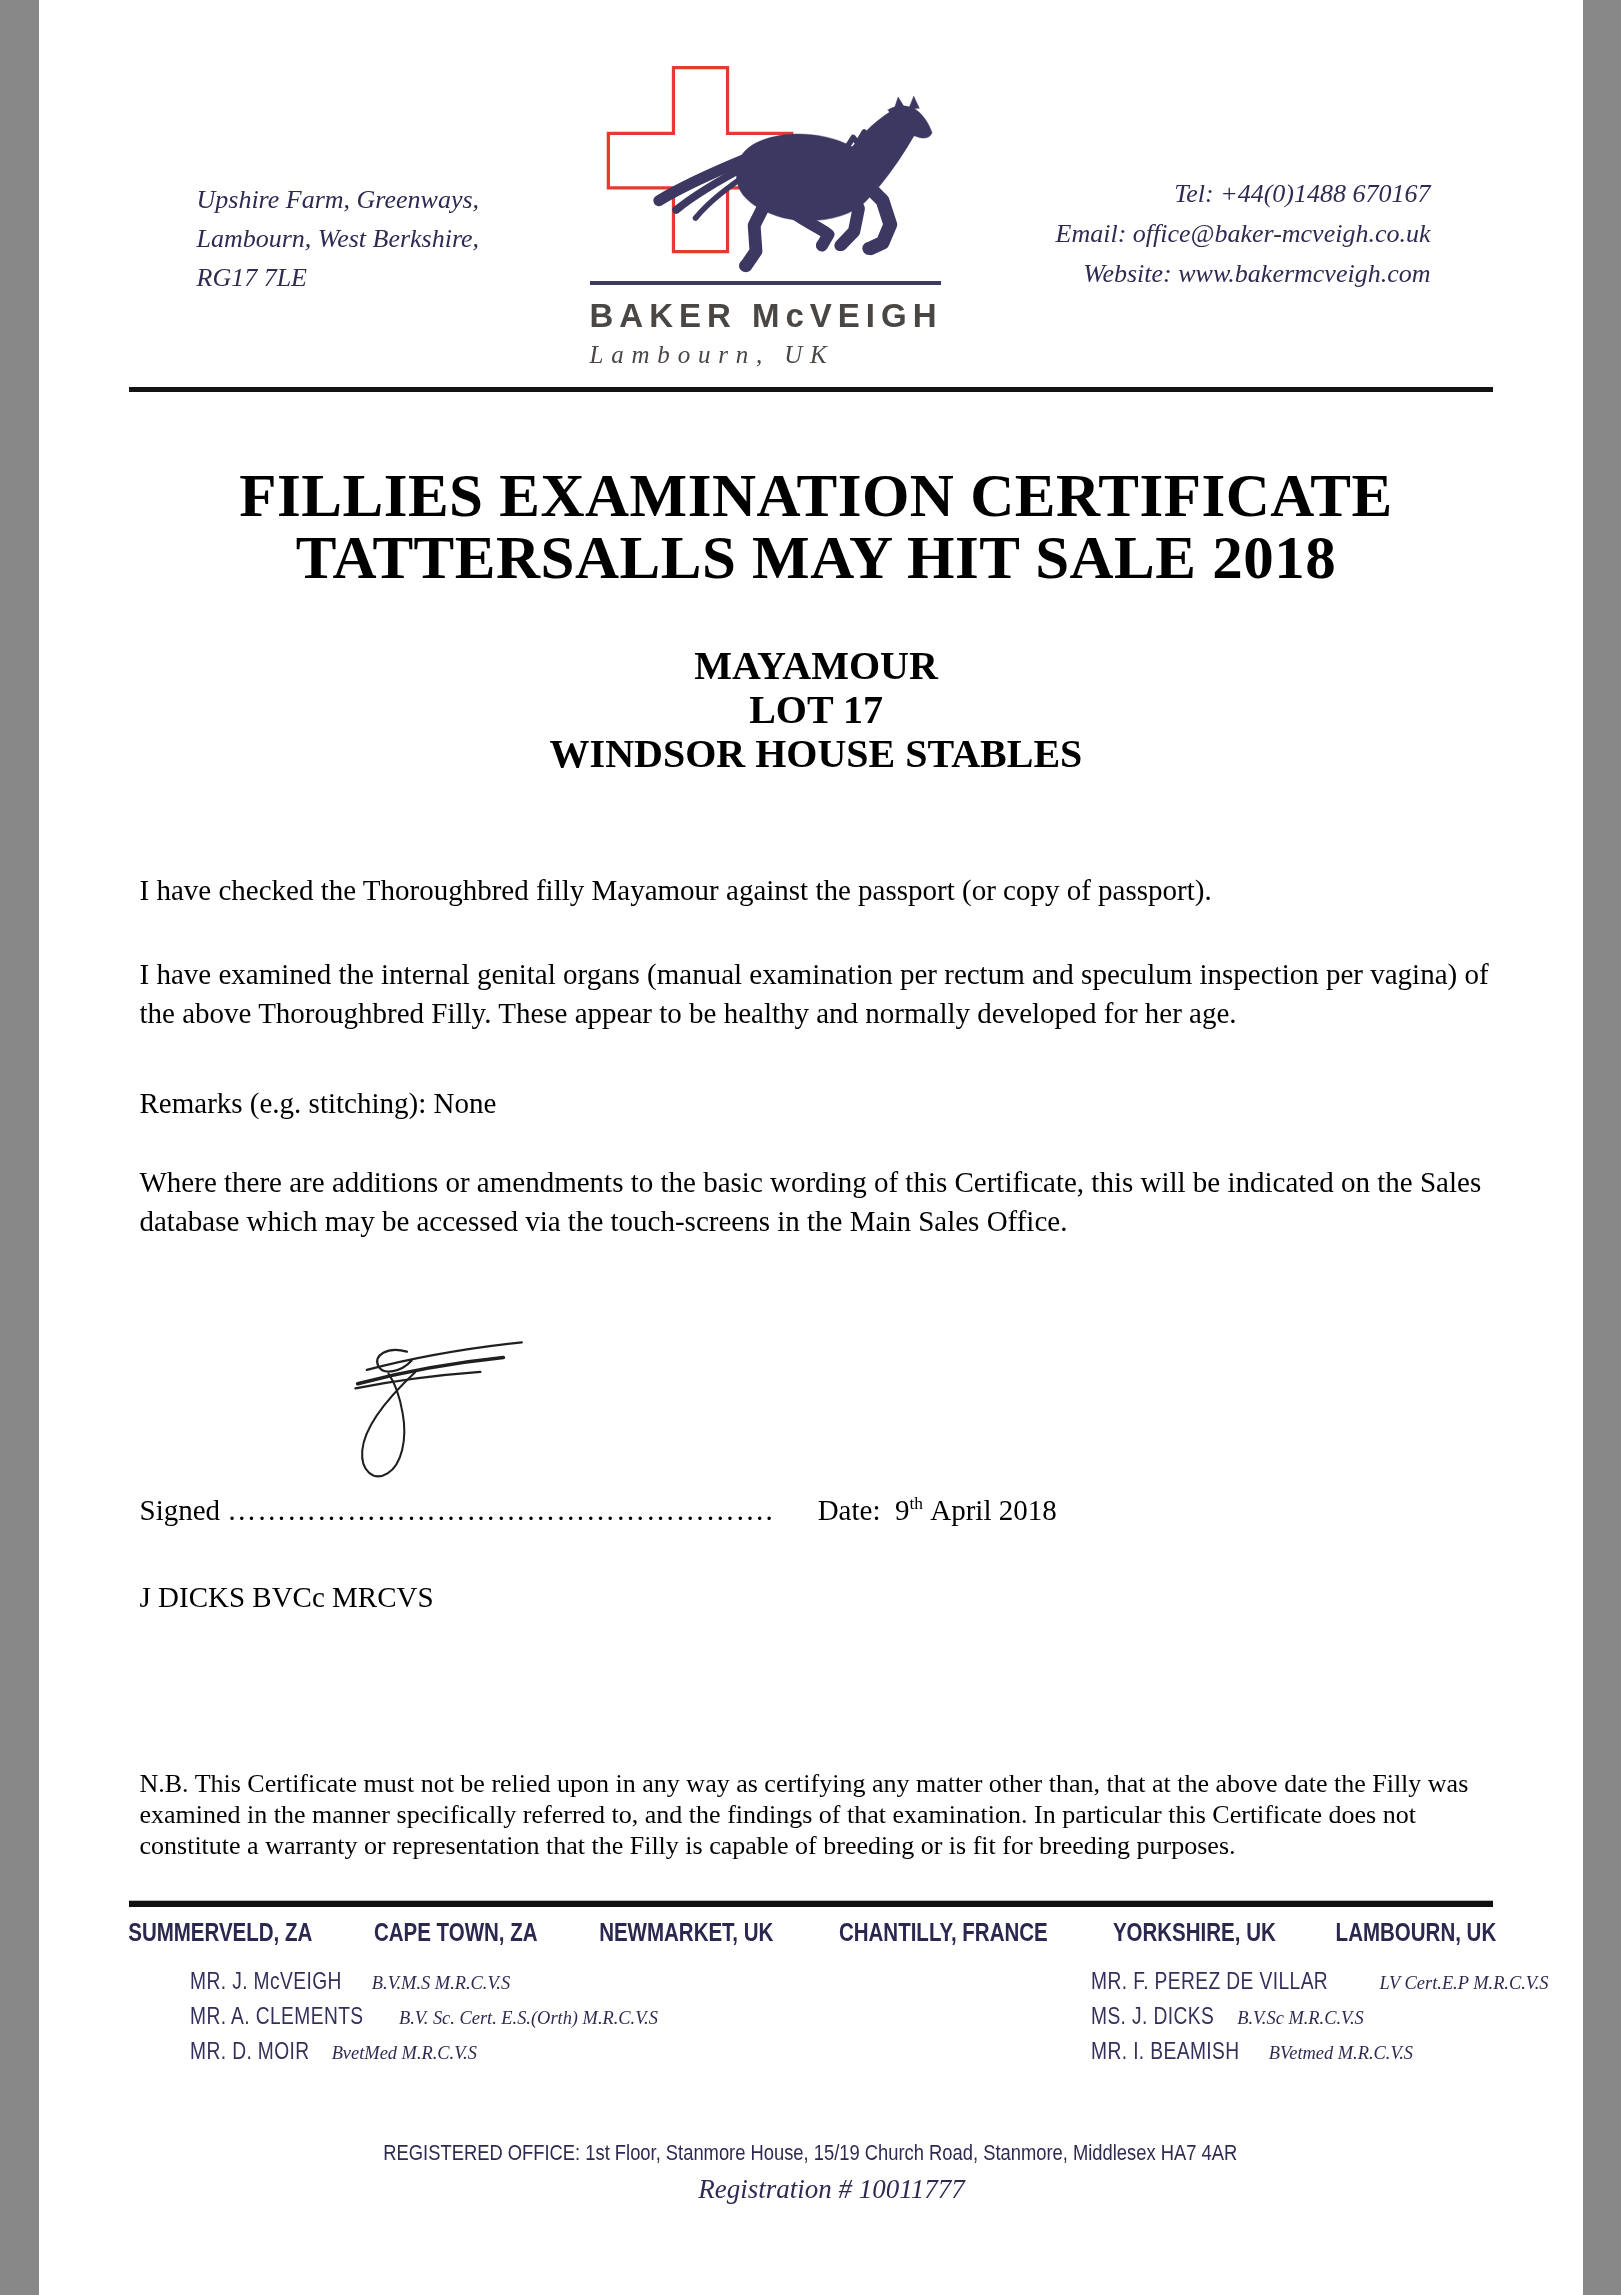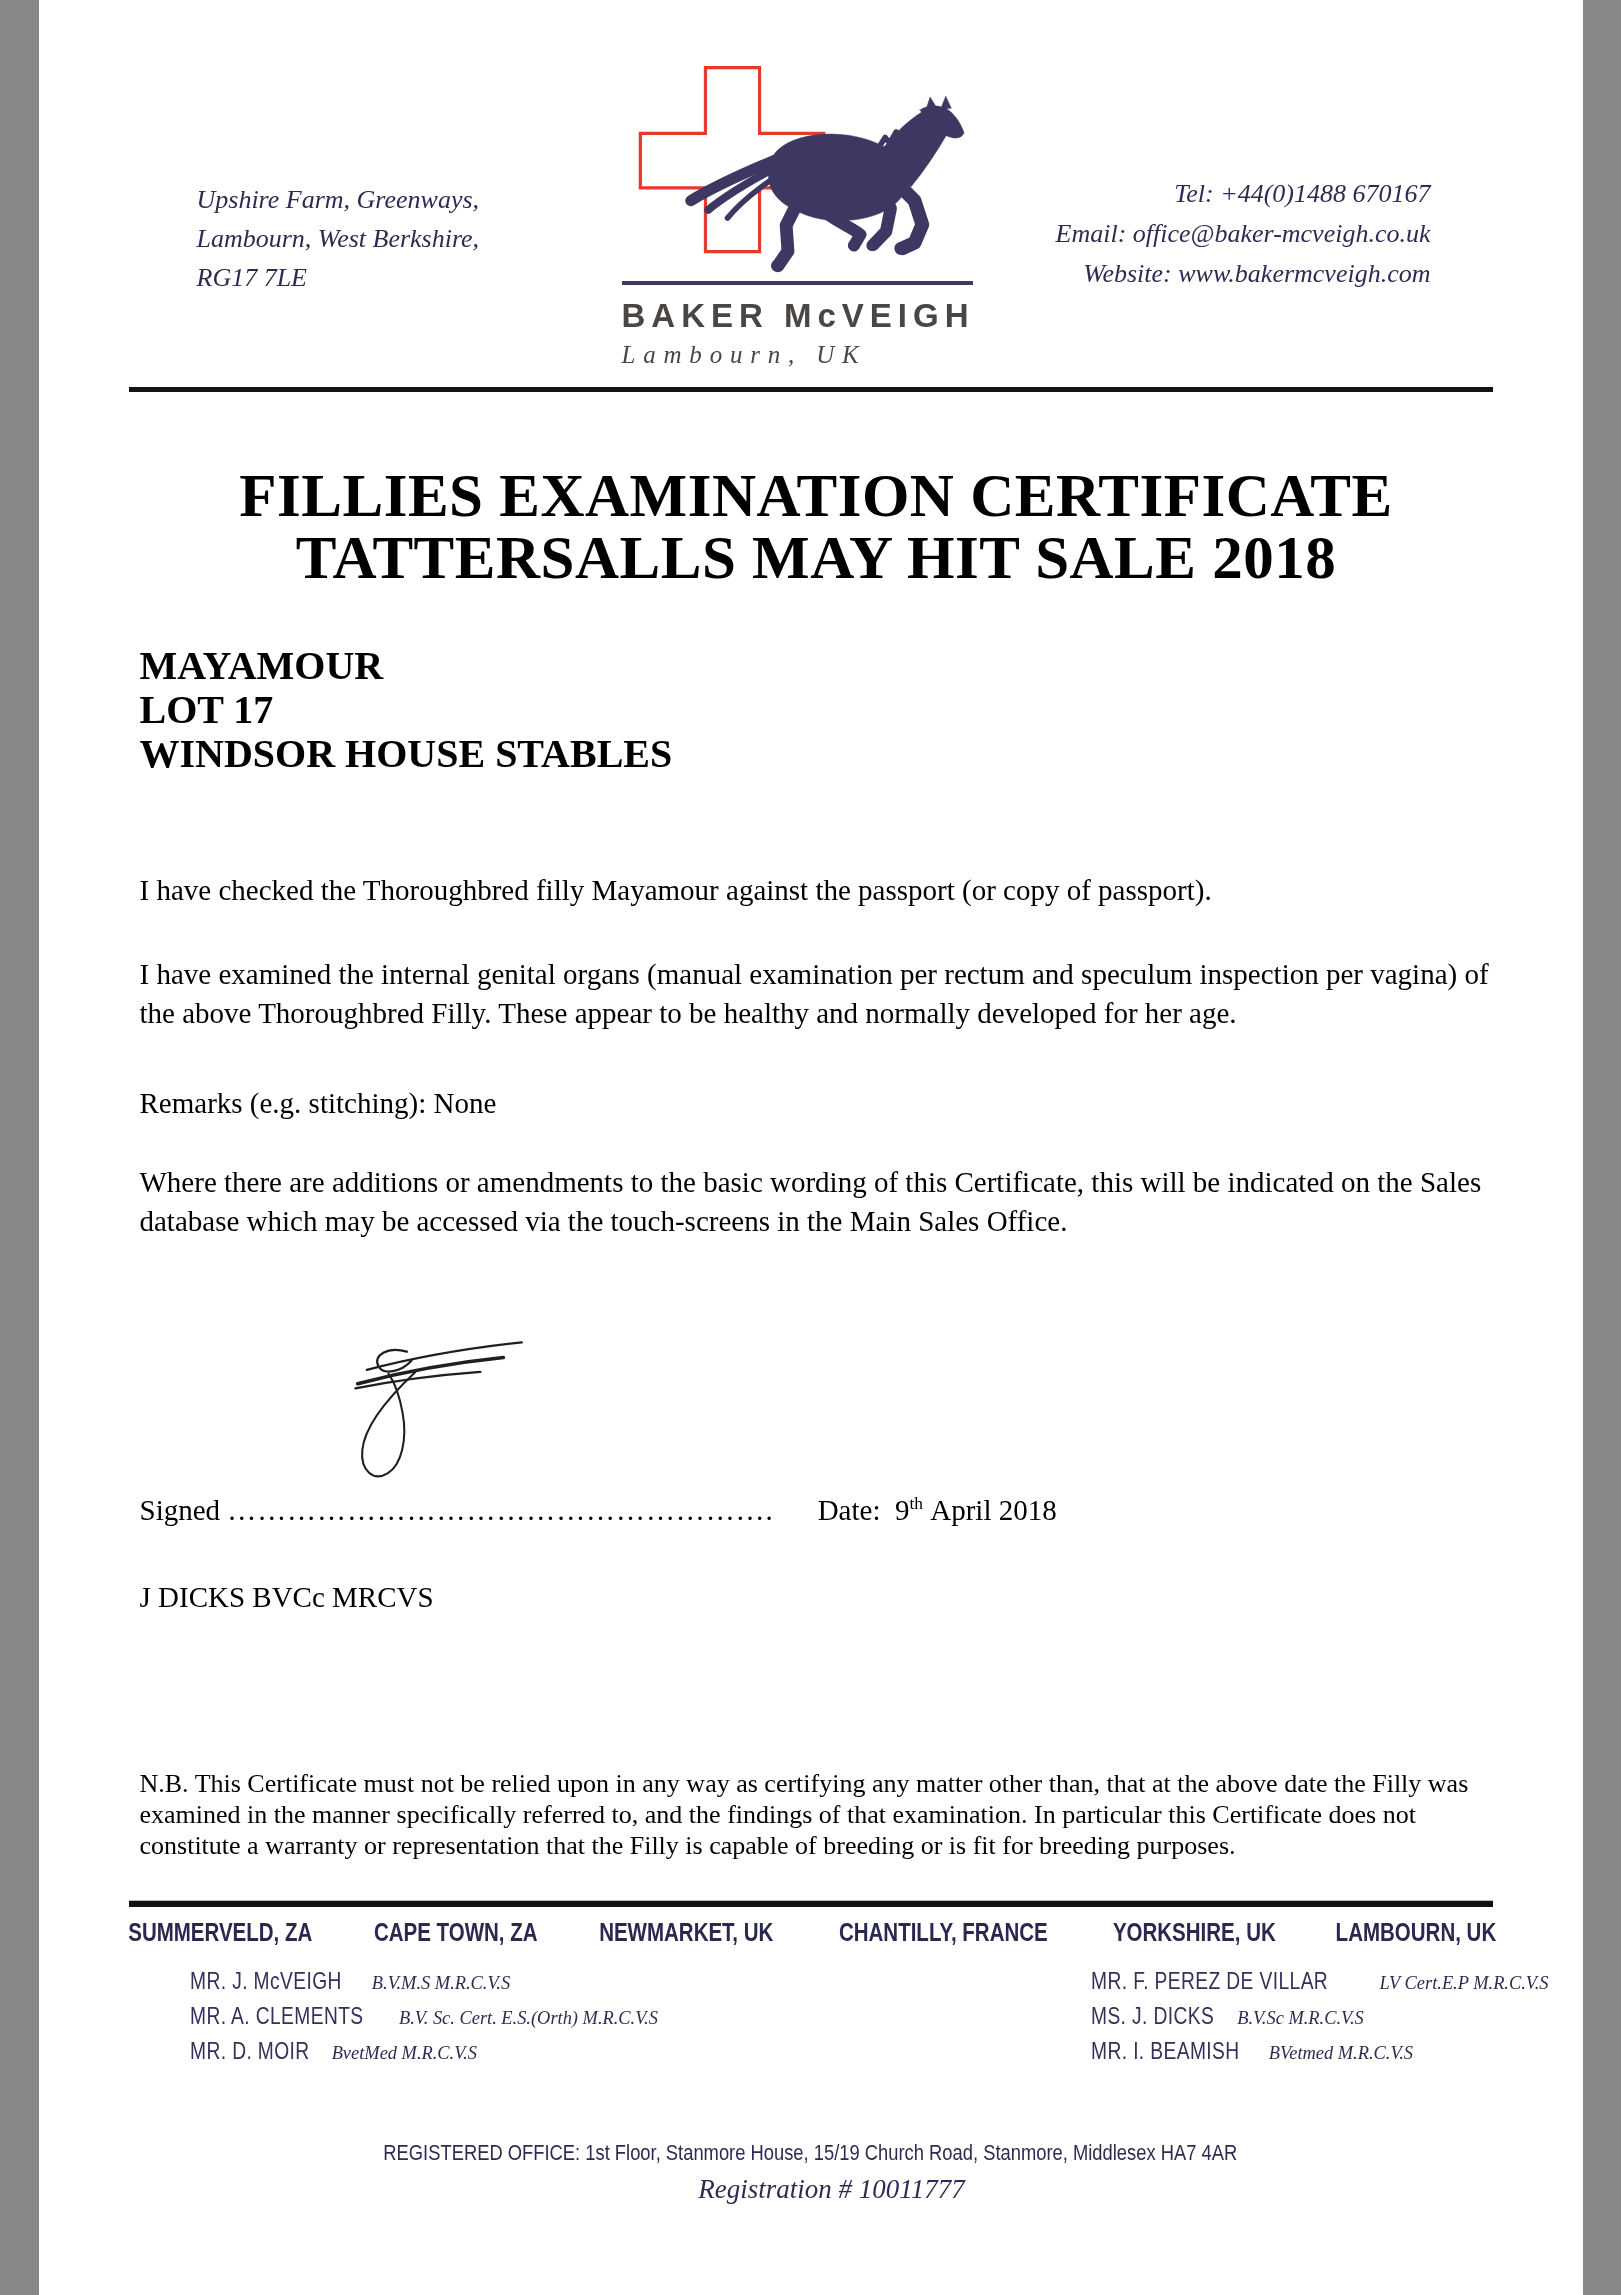--- a/index.html
+++ b/index.html
@@ -17,41 +17,41 @@
   .address{
     position:absolute;left:158px;top:180px;
     font-style:italic;color:#2e2b52;
     font-size:26px;line-height:39px;white-space:nowrap;
   }
   .contact{
     position:absolute;right:152px;top:174px;text-align:right;
     font-style:italic;color:#2e2b52;
     font-size:26px;line-height:40px;white-space:nowrap;
   }
-  .logo{position:absolute;left:583px;top:64px;width:376px;}
+  .logo{position:absolute;left:551px;top:64px;width:376px;}
   .logo-mark{display:block;width:376px;height:211px;}
   .logo-line{width:351px;height:4.6px;background:#3c3a5e;margin-top:5.5px;}
   .logo-name{
     margin-top:12px;
     font-family:"Liberation Sans", sans-serif;font-weight:700;
     font-size:33px;letter-spacing:6px;color:#4a4644;white-space:nowrap;
   }
   .logo-loc{
     margin-top:6.4px;
     font-style:italic;font-size:25px;letter-spacing:7.8px;color:#4a4644;white-space:nowrap;
   }
   .header-rule{position:absolute;left:90px;right:90px;top:387px;height:4.6px;background:#141414;}
   
   .content{padding:0 90px 0 101px;}
   .title{
     margin-top:73px;text-align:center;font-weight:700;
     font-size:61px;line-height:62px;letter-spacing:0.5px;
   }
   .subject{
-    margin-top:55px;font-weight:700;
+    margin-top:55px;text-align:center;font-weight:700;
     font-size:40px;line-height:44px;
   }
   .bodytext{font-size:29px;line-height:39px;}
   .p1{margin-top:95px;}
   .p2{margin-top:45px;}
   .p3{margin-top:51px;}
   .p4{margin-top:40px;}
   
   .sig{display:block;margin:92px 0 0 197px;width:193px;height:152px;}
   .signed-row{margin-top:9.2px;font-size:29px;white-space:nowrap;}

